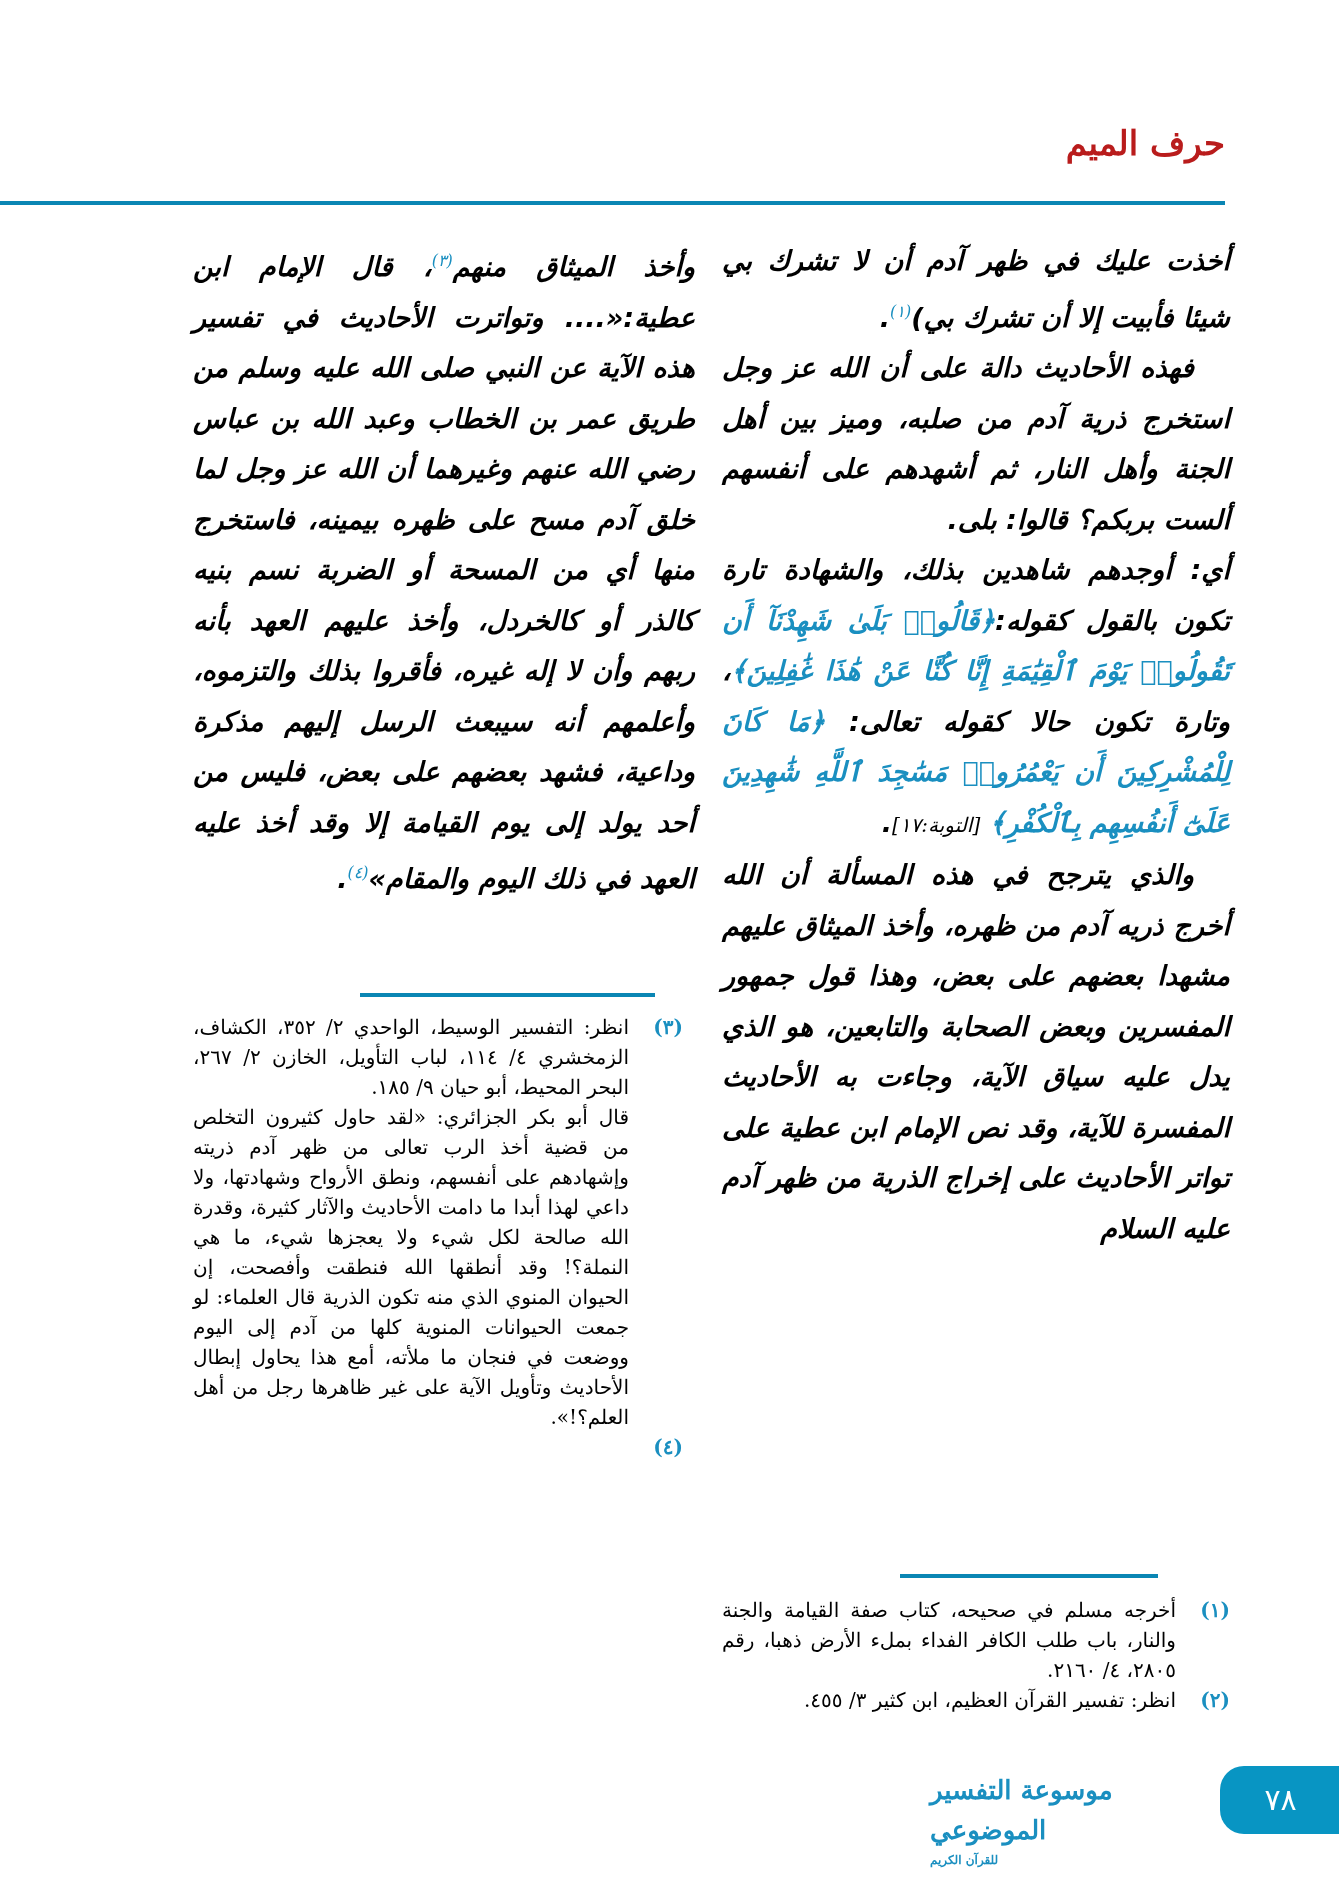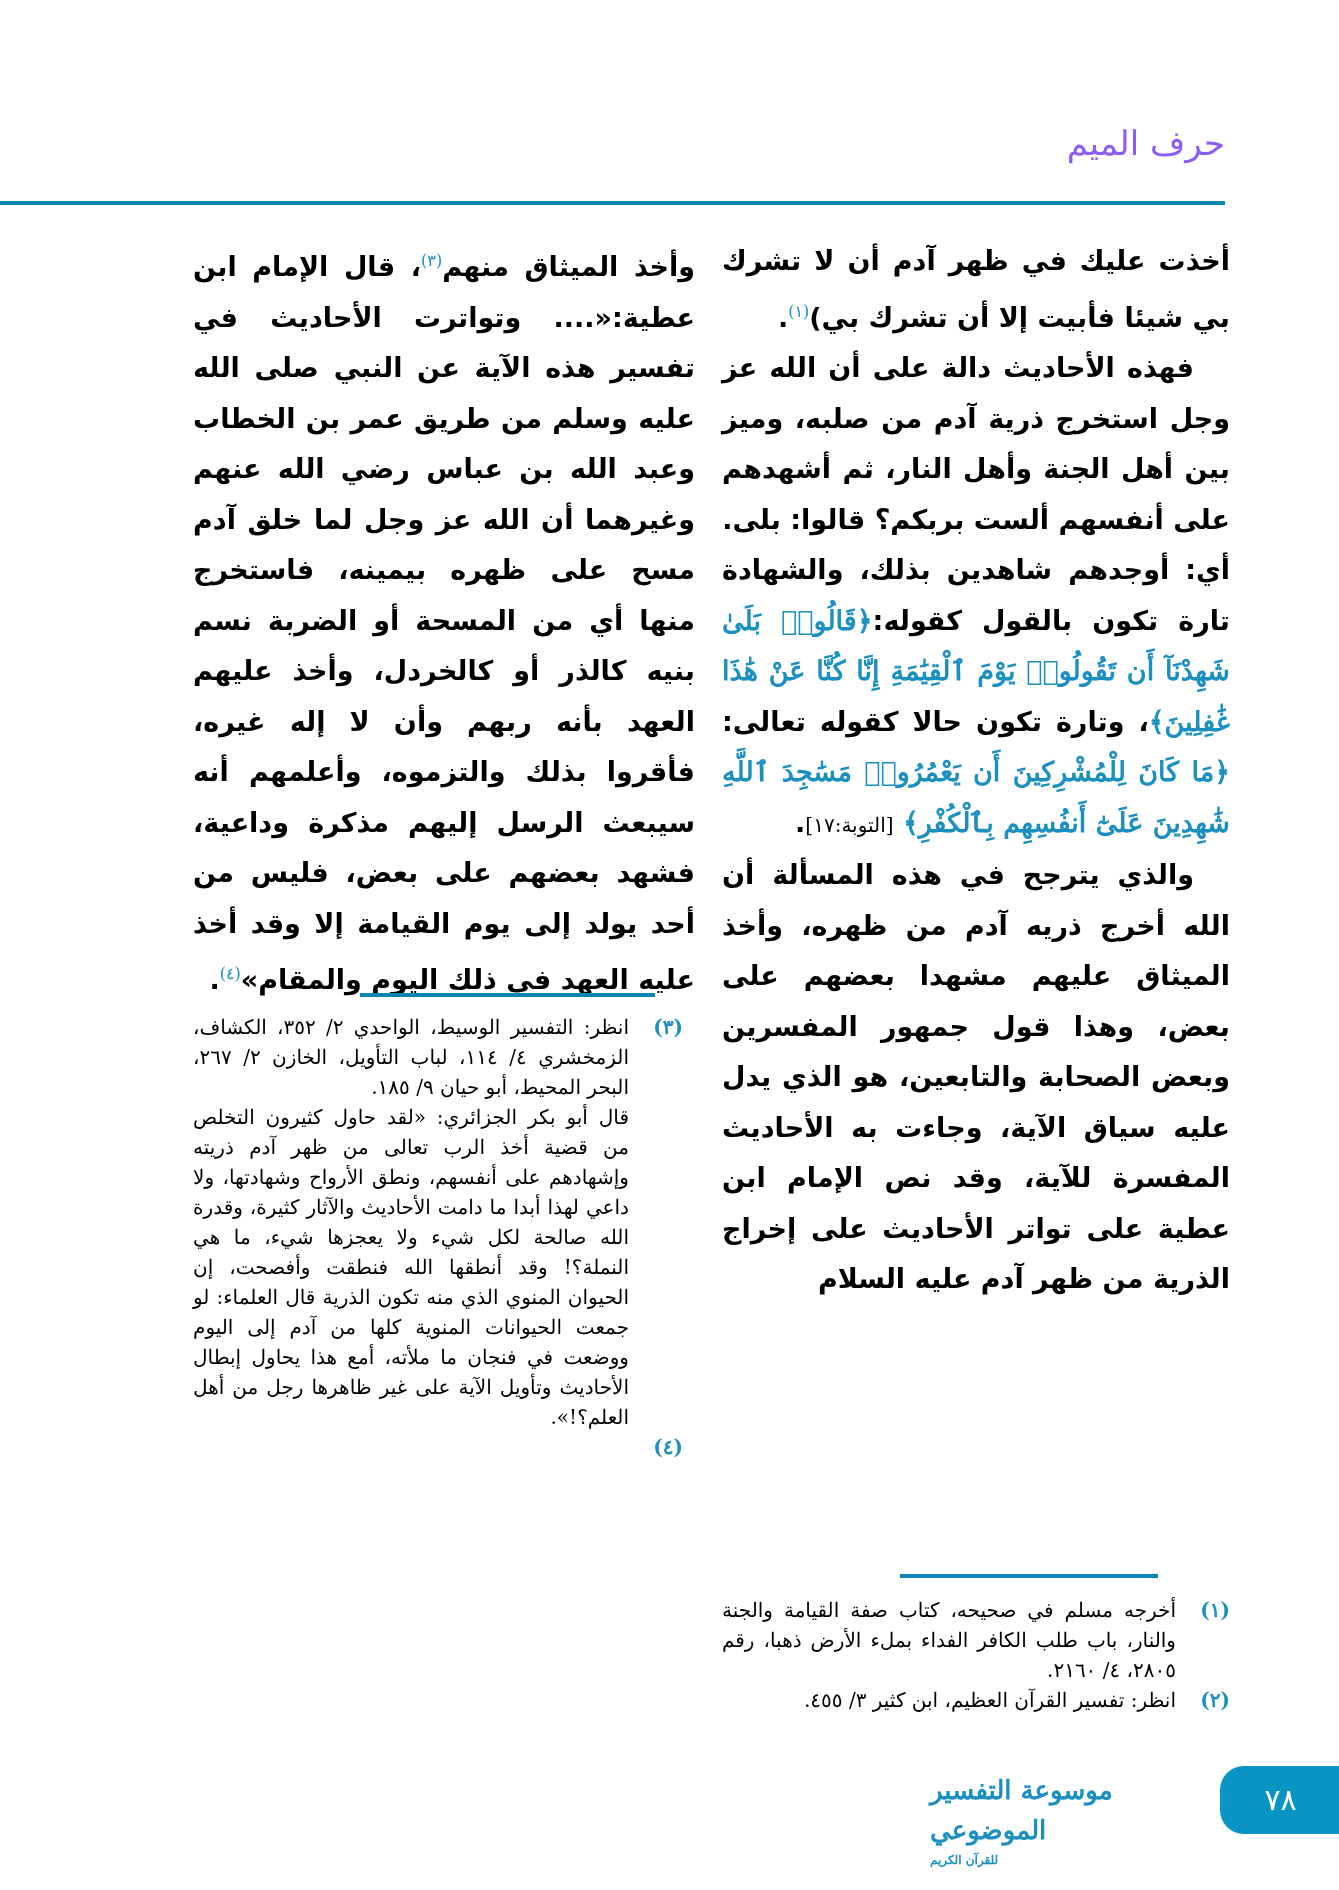--- a/index.html
+++ b/index.html
@@ -21,38 +21,39 @@
       top: 120px;
       width: 1225px;
       height: 62px;
     }
     .chapter-title {
       position: absolute;
       right: 0;
       top: 6px;
       font-family: "DejaVu Serif", serif;
       font-size: 34px;
-      font-weight: normal;
-      color: #8b5cf6;
+      font-weight: bold;
+      color: #b91c1c;
       direction: rtl;
       line-height: 1;
     }
     .header-rule {
       position: absolute;
       left: 0;
       top: 81px;
       width: 1225px;
       height: 4px;
       background: #0a86b4;
     }
     .column {
       position: absolute;
       direction: rtl;
       text-align: justify;
       text-align-last: right;
+      font-style: italic;
     }
     .col-right {
       left: 722px;
       top: 236px;
       width: 508px;
     }
     .col-left {
       left: 193px;
       top: 236px;
       width: 502px;

